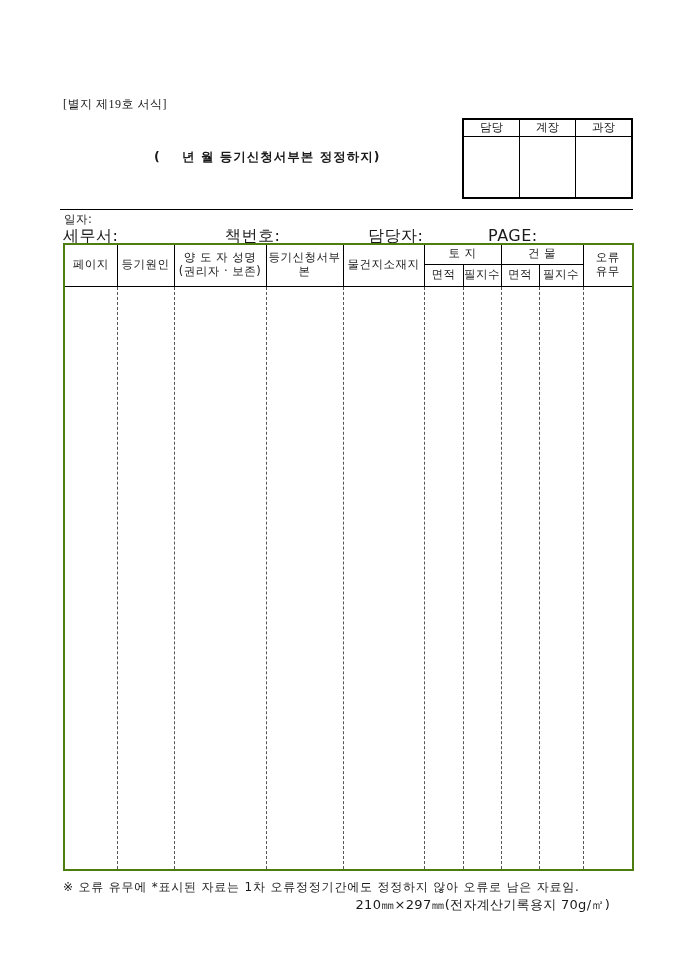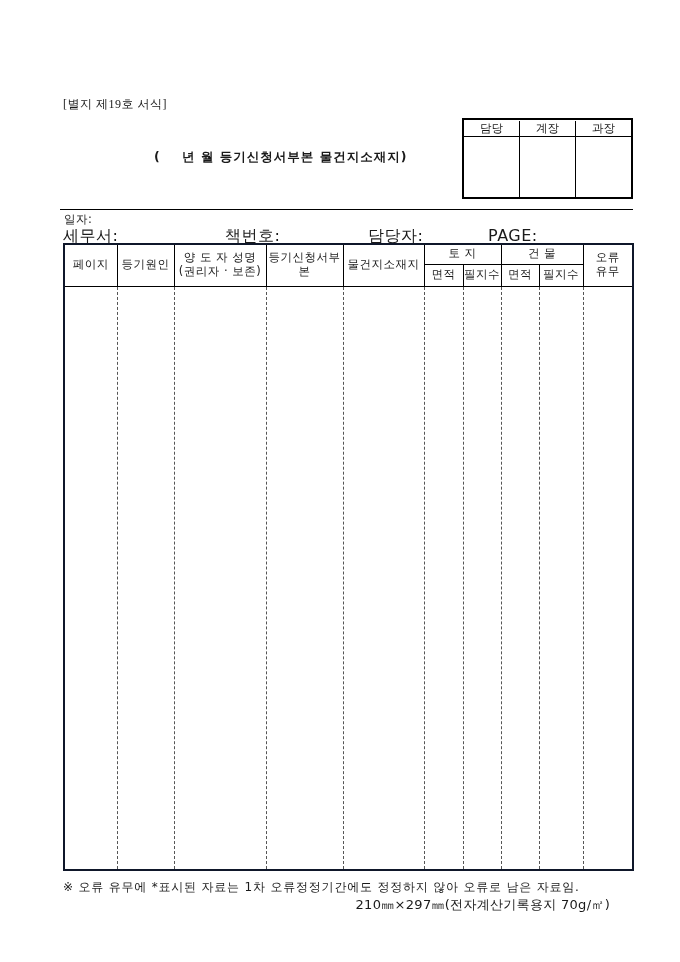--- a/index.html
+++ b/index.html
@@ -26,21 +26,21 @@
   }
 
   
   .approval-box {
     left: 462px; top: 118px;
     width: 171px; height: 81px;
     border: 2px solid #000;
     box-sizing: border-box;
     display: flex; flex-direction: column;
   }
-  .approval-header { display: flex; height: 16px; border-bottom: 1px solid #000; align-items: center; }
+  .approval-header { display: flex; height: 16px; border-bottom: 1px solid #000; }
   .approval-header .cell {
     flex: 1; text-align: center; font-size: 11.5px; line-height: 15px;
     border-right: 1px solid #000;
   }
   .approval-header .cell:last-child { border-right: none; }
   .approval-body { display: flex; flex: 1; }
   .approval-body .cell { flex: 1; border-right: 1px solid #000; }
   .approval-body .cell:last-child { border-right: none; }
 
   .top-rule {
@@ -53,21 +53,21 @@
   .field-row-label { top: 226px; font-size: 16px; letter-spacing: 0.5px; }
   .f-taxoffice { left: 63px; }
   .f-bookno   { left: 225px; }
   .f-manager  { left: 368px; }
   .f-page     { left: 488px; }
 
   
   .main-table {
     position: absolute; left: 63px; top: 243px;
     border-collapse: collapse; table-layout: fixed;
-    border: 2px solid #0f172a;
+    border: 2px solid #4d7c0f;
   }
   .main-table th {
     border: 1px solid #000;
     font-weight: normal;
     font-size: 11.5px;
     text-align: center;
     vertical-align: middle;
     padding: 0;
     line-height: 1.2;
     letter-spacing: 0.5px;
@@ -92,21 +92,21 @@
   .paper-size {
     right: 70px; top: 896px;
     font-size: 13px; letter-spacing: 0.3px;
   }
 </style>
 </head>
 <body>
 
 <div class="abs form-label">[별지 제19호 서식]</div>
 
-<div class="abs doc-title">(    년 월 등기신청서부본 물건지소재지)</div>
+<div class="abs doc-title">(    년 월 등기신청서부본 정정하지)</div>
 
 <div class="abs approval-box">
   <div class="approval-header">
     <div class="cell">담당</div>
     <div class="cell">계장</div>
     <div class="cell">과장</div>
   </div>
   <div class="approval-body">
     <div class="cell"></div>
     <div class="cell"></div>

